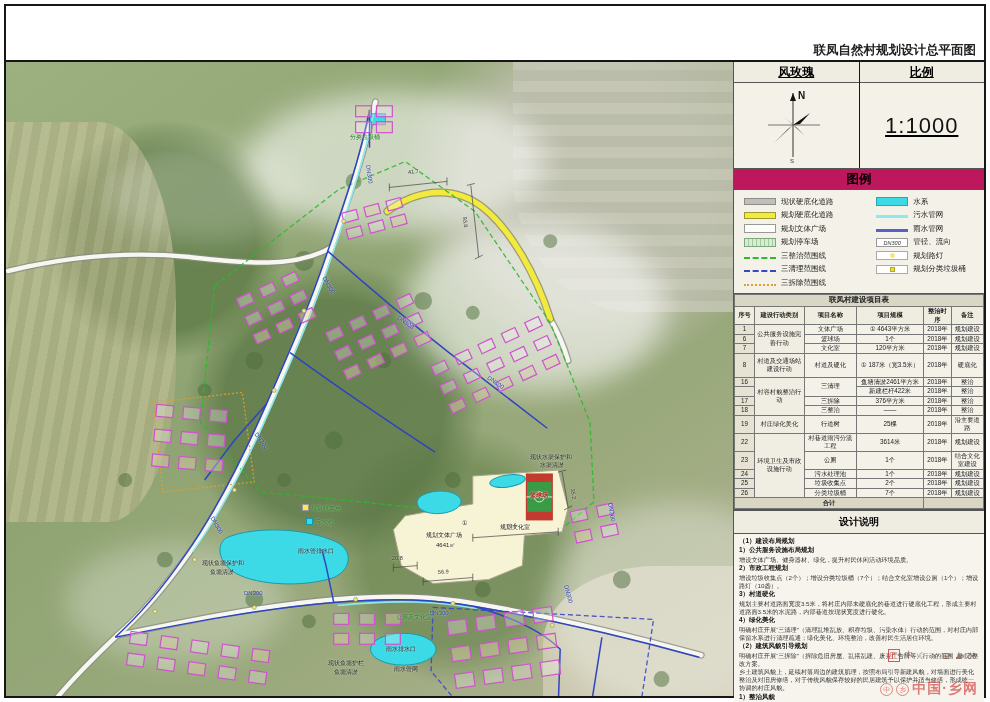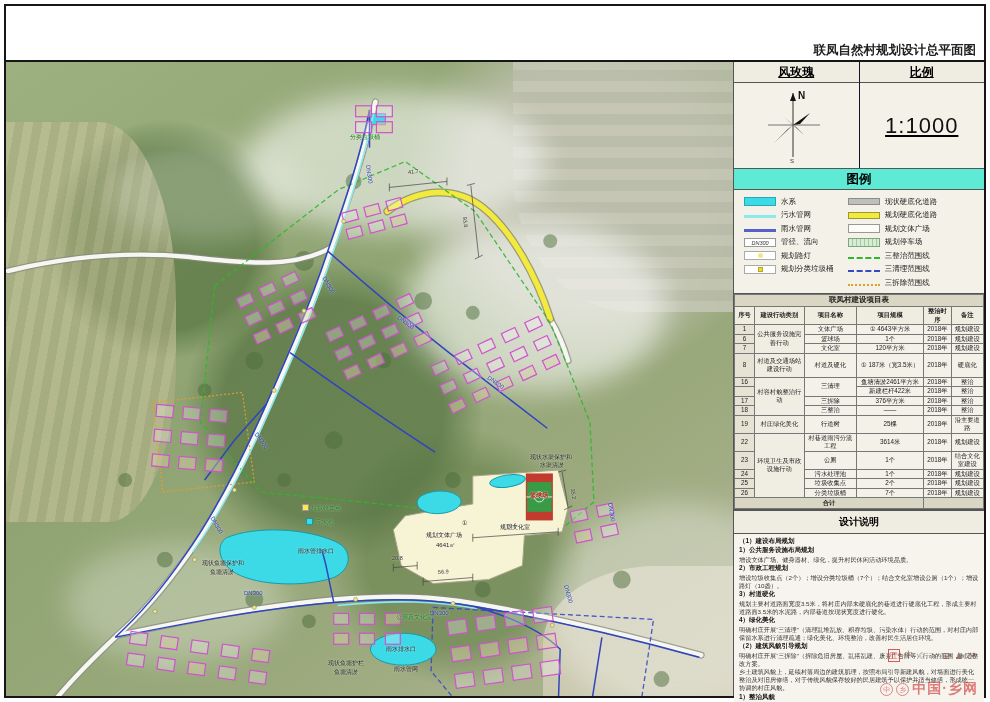--- a/index.html
+++ b/index.html
@@ -37,21 +37,21 @@
   .mk-bin{background:#ffe84a;border:1px solid #999;}
   .mk-pd{background:#3cd9e6;border:1px solid #1899a8;}
   
   .panel{width:250px;flex:none;background:#f3f1e8;border-left:1px solid #555;display:flex;flex-direction:column;font-family:"Liberation Sans","DejaVu Sans",sans-serif;}
   .p-top{display:flex;height:106px;border-bottom:1px solid #555;flex:none;}
   .p-cell{flex:1;display:flex;flex-direction:column;text-decoration:underline;}
   .p-cell + .p-cell{border-left:1px solid #0f172a;}
   .p-cell-h{height:20px;line-height:20px;text-align:center;font-weight:bold;font-size:12px;border-bottom:1px solid #555;background:#efede1;flex:none;}
   .p-cell-b{flex:1;display:flex;align-items:center;justify-content:center;}
   .scale-val{font-size:22px;color:#111;letter-spacing:1px;}
-  .sec-h{height:20px;line-height:20px;text-align:center;font-weight:bold;font-size:12.5px;border-bottom:1px solid #555;background:#5eead4;flex:none;}
+  .sec-h{height:20px;line-height:20px;text-align:center;font-weight:bold;font-size:12.5px;border-bottom:1px solid #555;background:#be185d;flex:none;}
   .legend{height:104px;border-bottom:1px solid #555;display:flex;padding:6px 4px 4px 10px;box-sizing:border-box;flex:none;}
   .lg-col{display:flex;flex-direction:column;gap:2.5px;}
   .lg-col.left{width:56%;}
   .lg-col.right{width:44%;}
   .lg-row{display:flex;align-items:center;height:11px;}
   .lg-lab{font-size:7.5px;color:#222;white-space:nowrap;}
   .sw{width:32px;height:9px;display:inline-block;margin-right:5px;flex:none;position:relative;box-sizing:border-box;}
   .sw-road_existing{background:#bfbfbc;border:1px solid #8d8d88;height:7px;}
   .sw-road_planned{background:#f2ea3c;border:1px solid #9a9a30;height:7px;}
   .sw-plaza{background:#fdfdf8;border:1px solid #999;}
@@ -366,20 +366,50 @@
           <div class="p-cell">
             <div class="p-cell-h">比例</div>
             <div class="p-cell-b">
                 <span class="scale-val">1:1000</span>
               </div>
           </div>
         </div>
 
         <div class="sec-h">图例</div>
         <div class="legend">
+          <div class="lg-col left" id="legend-left">
+              <div class="lg-row">
+                <span class="sw sw-road_existing"></span>
+                <span class="lg-lab">现状硬底化道路</span>
+              </div>
+              <div class="lg-row">
+                <span class="sw sw-road_planned"></span>
+                <span class="lg-lab">规划硬底化道路</span>
+              </div>
+              <div class="lg-row">
+                <span class="sw sw-plaza"></span>
+                <span class="lg-lab">规划文体广场</span>
+              </div>
+              <div class="lg-row">
+                <span class="sw sw-parking"></span>
+                <span class="lg-lab">规划停车场</span>
+              </div>
+              <div class="lg-row">
+                <span class="sw sw-dash_green"></span>
+                <span class="lg-lab">三整治范围线</span>
+              </div>
+              <div class="lg-row">
+                <span class="sw sw-dash_blue"></span>
+                <span class="lg-lab">三清理范围线</span>
+              </div>
+              <div class="lg-row">
+                <span class="sw sw-dash_orange"></span>
+                <span class="lg-lab">三拆除范围线</span>
+              </div>
+            </div>
           <div class="lg-col right" id="legend-right">
               <div class="lg-row">
                 <span class="sw sw-water"></span>
                 <span class="lg-lab">水系</span>
               </div>
               <div class="lg-row">
                 <span class="sw sw-sewage"></span>
                 <span class="lg-lab">污水管网</span>
               </div>
               <div class="lg-row">
@@ -394,50 +424,20 @@
                 <span class="sw sw-lamp">
                   <i></i>
                 </span>
                 <span class="lg-lab">规划路灯</span>
               </div>
               <div class="lg-row">
                 <span class="sw sw-bin">
                   <i></i>
                 </span>
                 <span class="lg-lab">规划分类垃圾桶</span>
-              </div>
-            </div>
-          <div class="lg-col left" id="legend-left">
-              <div class="lg-row">
-                <span class="sw sw-road_existing"></span>
-                <span class="lg-lab">现状硬底化道路</span>
-              </div>
-              <div class="lg-row">
-                <span class="sw sw-road_planned"></span>
-                <span class="lg-lab">规划硬底化道路</span>
-              </div>
-              <div class="lg-row">
-                <span class="sw sw-plaza"></span>
-                <span class="lg-lab">规划文体广场</span>
-              </div>
-              <div class="lg-row">
-                <span class="sw sw-parking"></span>
-                <span class="lg-lab">规划停车场</span>
-              </div>
-              <div class="lg-row">
-                <span class="sw sw-dash_green"></span>
-                <span class="lg-lab">三整治范围线</span>
-              </div>
-              <div class="lg-row">
-                <span class="sw sw-dash_blue"></span>
-                <span class="lg-lab">三清理范围线</span>
-              </div>
-              <div class="lg-row">
-                <span class="sw sw-dash_orange"></span>
-                <span class="lg-lab">三拆除范围线</span>
               </div>
             </div>
         </div>
 
         <div class="tbl-wrap">
           <table class="projects">
             <colgroup>
               <col style="width:8%">
                 <col style="width:20%">
                 <col style="width:21%">

